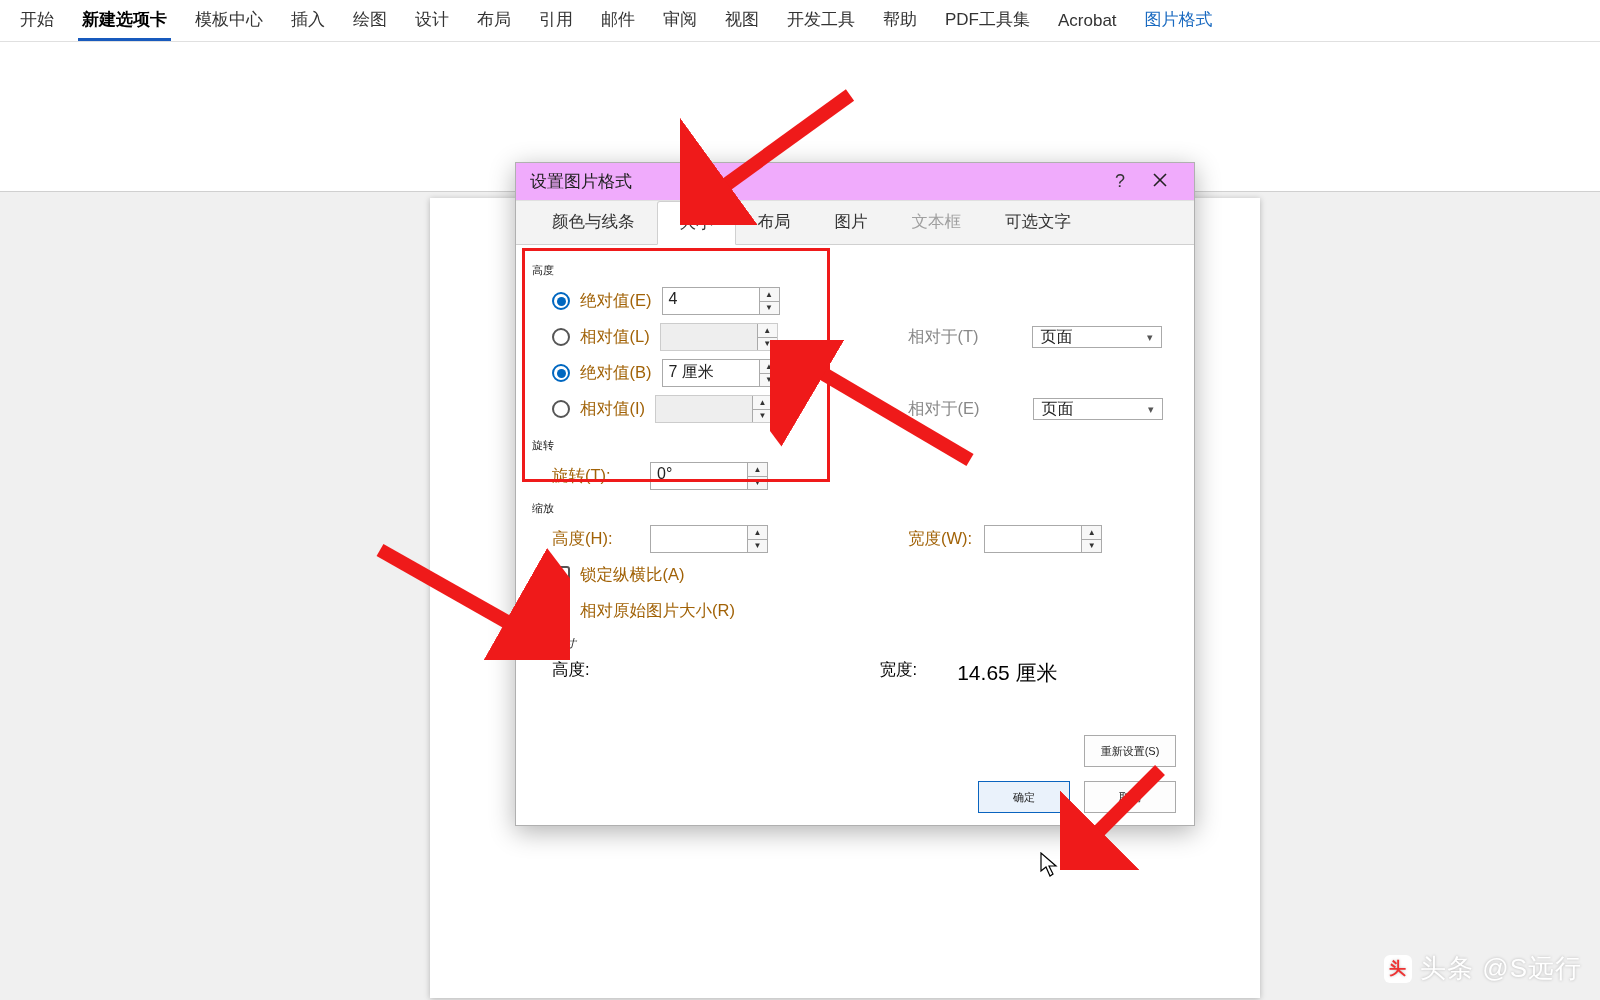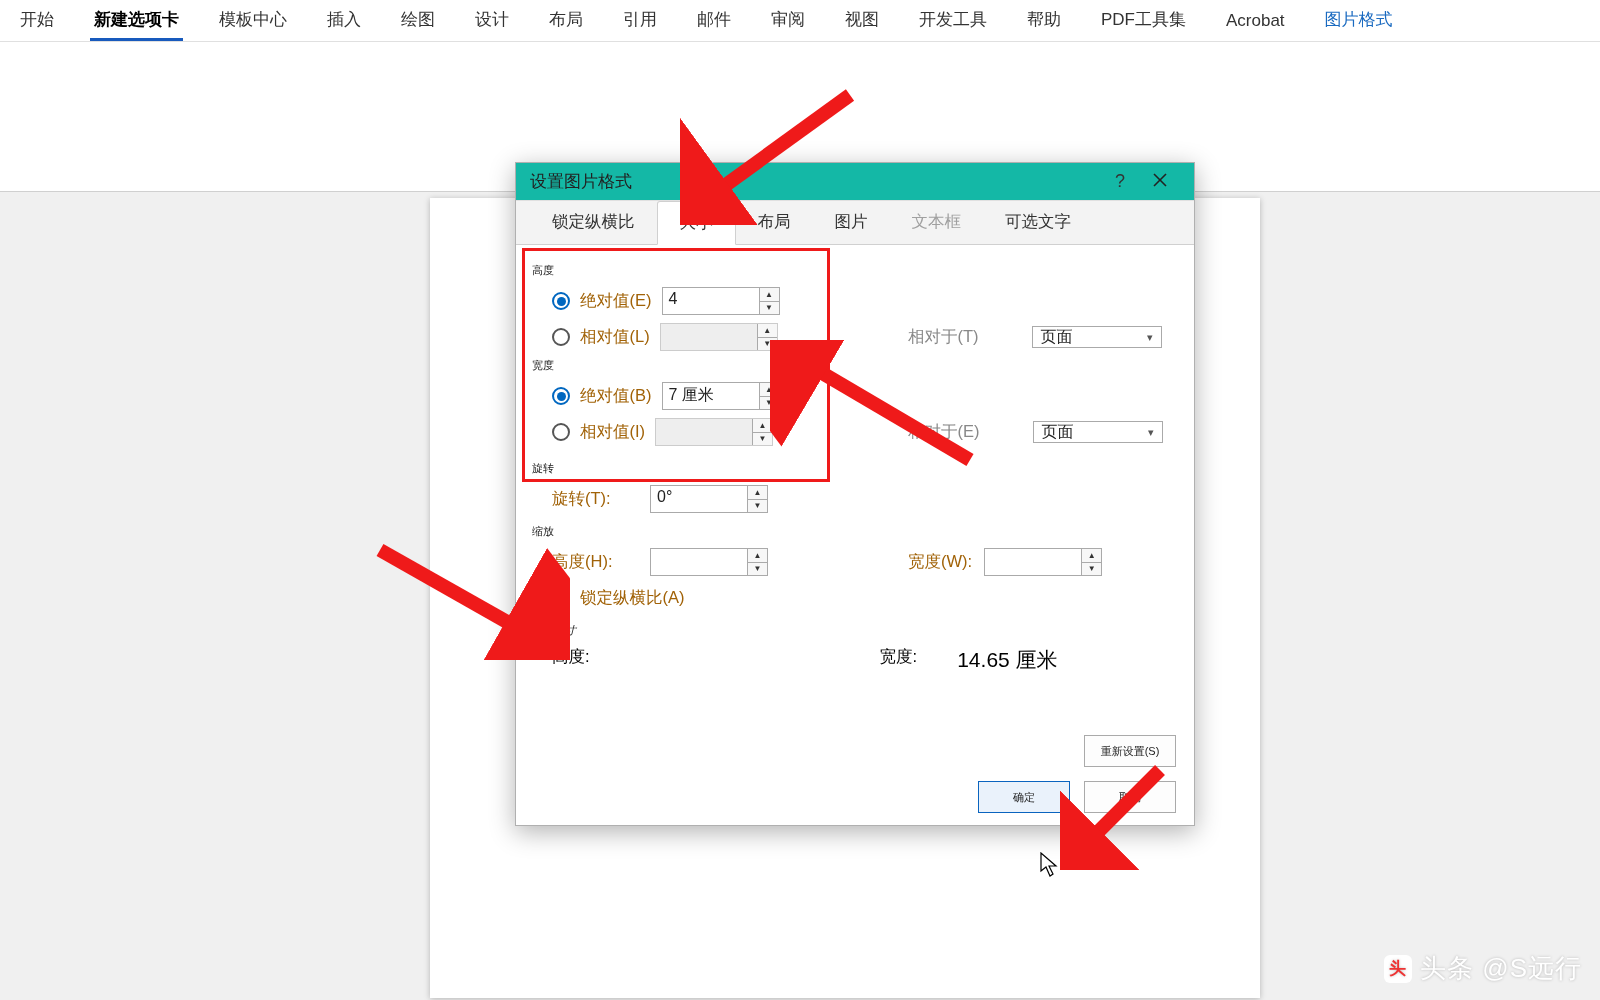--- a/index.html
+++ b/index.html
@@ -1,25 +1,25 @@
 <!DOCTYPE html>
 <html><head>
 <meta charset="utf-8">
 <style>
   * { box-sizing: border-box; font-family: "Microsoft YaHei", "Segoe UI", sans-serif; }
   body { margin: 0; background: #f0f0f0; width: 1600px; height: 1000px; overflow: hidden; position: relative; }
-  .ribbon { background: #fff; height: 42px; display: flex; align-items: flex-end; padding: 0 6px; gap: 12px; border-bottom: 1px solid #e0e0e0; }
+  .ribbon { background: #fff; height: 42px; display: flex; align-items: flex-end; padding: 0 6px; gap: 0; border-bottom: 1px solid #e0e0e0; }
   .ribbon-tab { padding: 8px 14px 10px; font-size: 17px; color: #333; cursor: pointer; position: relative; }
   .ribbon-tab.selected { color: #000; font-weight: 600; }
   .ribbon-tab.selected::after { content: ""; position: absolute; left: 10px; right: 10px; bottom: 0; height: 3px; background: #185abd; }
   .ribbon-tab.context { color: #1a6ac0; }
   .doc-area { background: #fff; height: 150px; border-bottom: 1px solid #d0d0d0; }
   .page { position: absolute; left: 430px; top: 198px; width: 830px; height: 800px; background: #fff; box-shadow: 0 1px 6px rgba(0,0,0,.25); }
   .dialog { position: absolute; left: 515px; top: 162px; width: 680px; background: #f3f3f3; border: 1px solid #b0b0b0; box-shadow: 0 6px 24px rgba(0,0,0,.3); }
-  .dlg-titlebar { height: 38px; display: flex; align-items: center; padding: 0 14px; background: #14b8a6; border-bottom: 1px solid #e0e0e0; }
+  .dlg-titlebar { height: 38px; display: flex; align-items: center; padding: 0 14px; background: #f0abfc; border-bottom: 1px solid #e0e0e0; }
   .dlg-title { font-size: 17px; color: #222; flex: 1; }
   .dlg-help, .dlg-close { width: 40px; text-align: center; font-size: 18px; color: #333; cursor: pointer; }
   .dlg-close svg { width: 14px; height: 14px; }
   .dlg-tabs { display: flex; padding: 0 14px; background: #f3f3f3; border-bottom: 1px solid #d0d0d0; }
   .dlg-tab { padding: 10px 22px 10px; font-size: 16.5px; color: #333; cursor: pointer; }
   .dlg-tab.active { background: #fff; border: 1px solid #d0d0d0; border-bottom: 1px solid #fff; margin-bottom: -1px; border-radius: 3px 3px 0 0; }
   .dlg-tab.disabled { color: #a0a0a0; }
   .dlg-body { background: #fff; padding: 12px 16px 14px; min-height: 580px; position: relative; }
   .group-label { font-size: 11px; color: #222; margin: 6px 0 8px; }
   .row { display: flex; align-items: center; margin: 6px 0 6px 20px; gap: 10px; min-height: 30px; }
@@ -86,21 +86,21 @@
     <span class="dlg-title">设置图片格式</span>
     <span class="dlg-help">?</span>
     <span class="dlg-close">
       <svg viewBox="0 0 14 14">
           <line x1="1" y1="1" x2="13" y2="13" stroke="#222" stroke-width="1.6"></line>
           <line x1="13" y1="1" x2="1" y2="13" stroke="#222" stroke-width="1.6"></line>
         </svg>
     </span>
   </div>
   <div class="dlg-tabs">
-    <div class="dlg-tab">锁定纵横比</div>
+    <div class="dlg-tab">颜色与线条</div>
     <div class="dlg-tab active">大小</div>
     <div class="dlg-tab">布局</div>
     <div class="dlg-tab">图片</div>
     <div class="dlg-tab disabled">文本框</div>
     <div class="dlg-tab">可选文字</div>
   </div>
 
   <div class="dlg-body">
 
     <div class="group-label">高度</div>
@@ -127,21 +127,20 @@
       </div>
       <span class="right-col" style="display:flex;align-items:center;gap:12px;">
         <span class="plain-label dim">相对于(T)</span>
         <div class="select">
           <span>页面</span>
             <span class="caret">▾</span>
         </div>
       </span>
     </div>
 
-    <div class="group-label">宽度</div>
     <div class="row">
       <span class="radio checked"></span>
       <span class="radio-label"><span>绝对值(B)</span></span>
       <div class="spinner">
         <span class="val">7 厘米</span>
         <span class="btns">
             <span class="up">▲</span>
             <span class="down">▼</span>
           </span>
       </div>
@@ -195,20 +194,24 @@
               <span class="up">▲</span>
               <span class="down">▼</span>
             </span>
         </div>
       </span>
     </div>
     <div class="row">
       <span class="chk"></span>
       <span class="chk-label">锁定纵横比(A)</span>
     </div>
+    <div class="row">
+      <span class="chk checked"></span>
+      <span class="chk-label">相对原始图片大小(R)</span>
+    </div>
 
     <div class="group-label" style="margin-top:10px;font-style:italic;">原始尺寸</div>
     <div class="orig-row">
       <span style="display:flex;gap:40px;">
         <span class="orig-label">高度:</span>
       </span>
       <span style="display:flex;gap:24px; margin-left:230px;">
         <span class="orig-label">宽度:</span>
         <span class="orig-val">14.65 厘米</span>
       </span>

